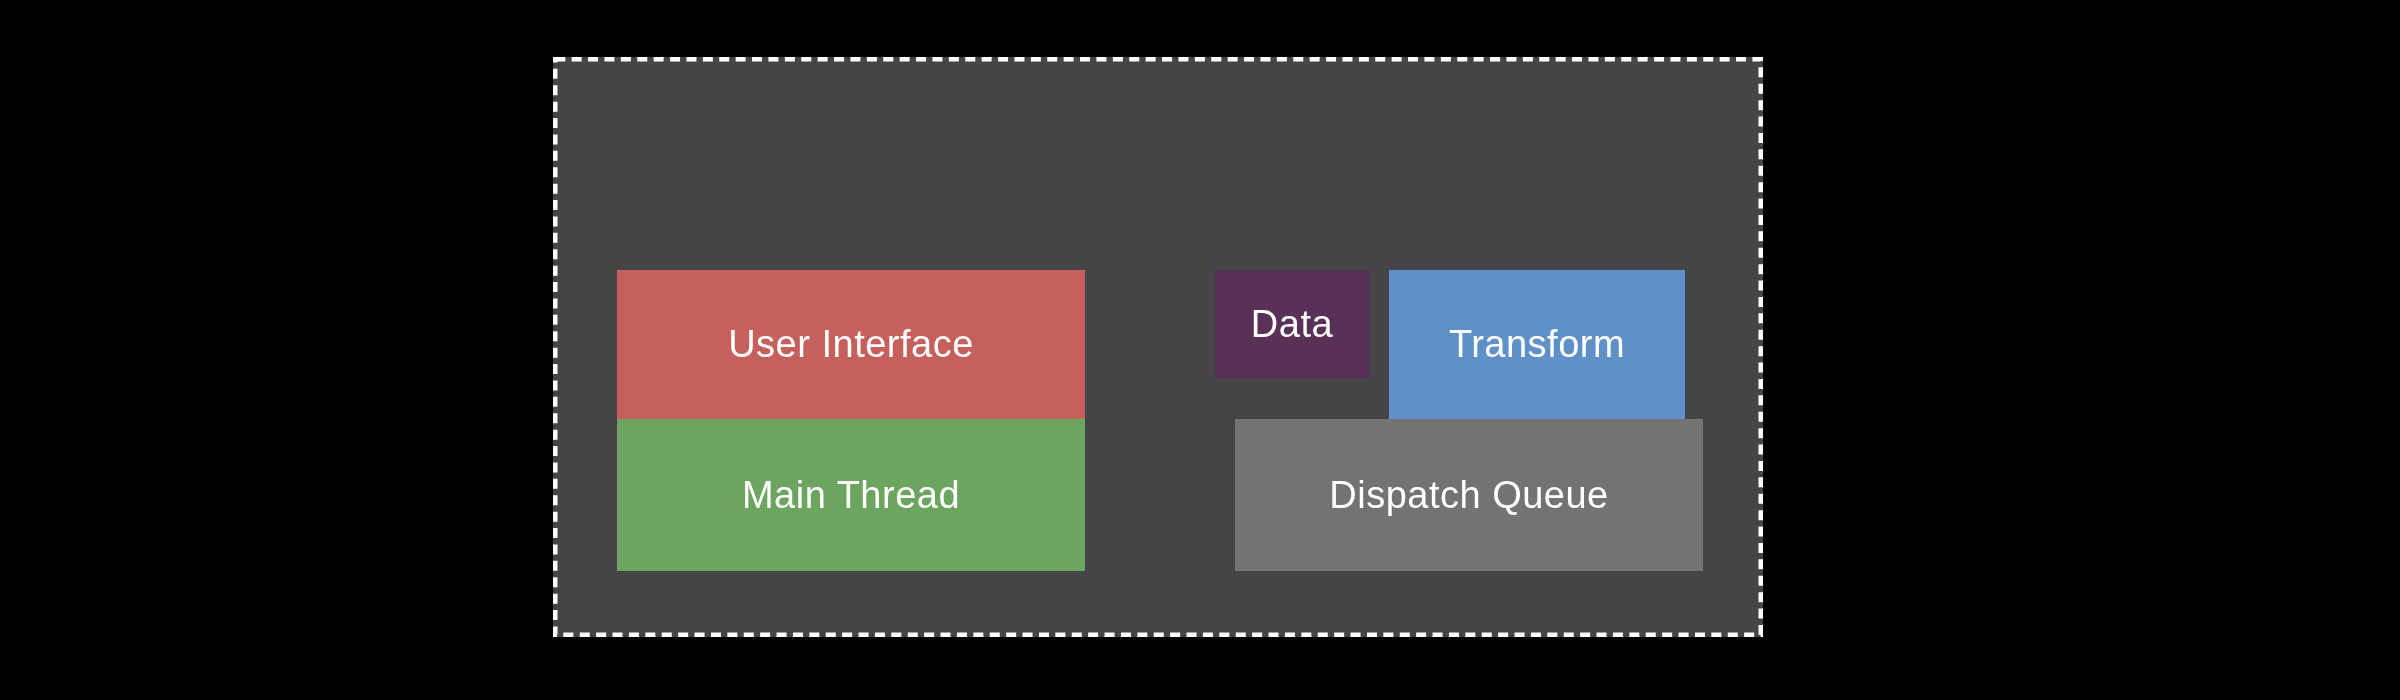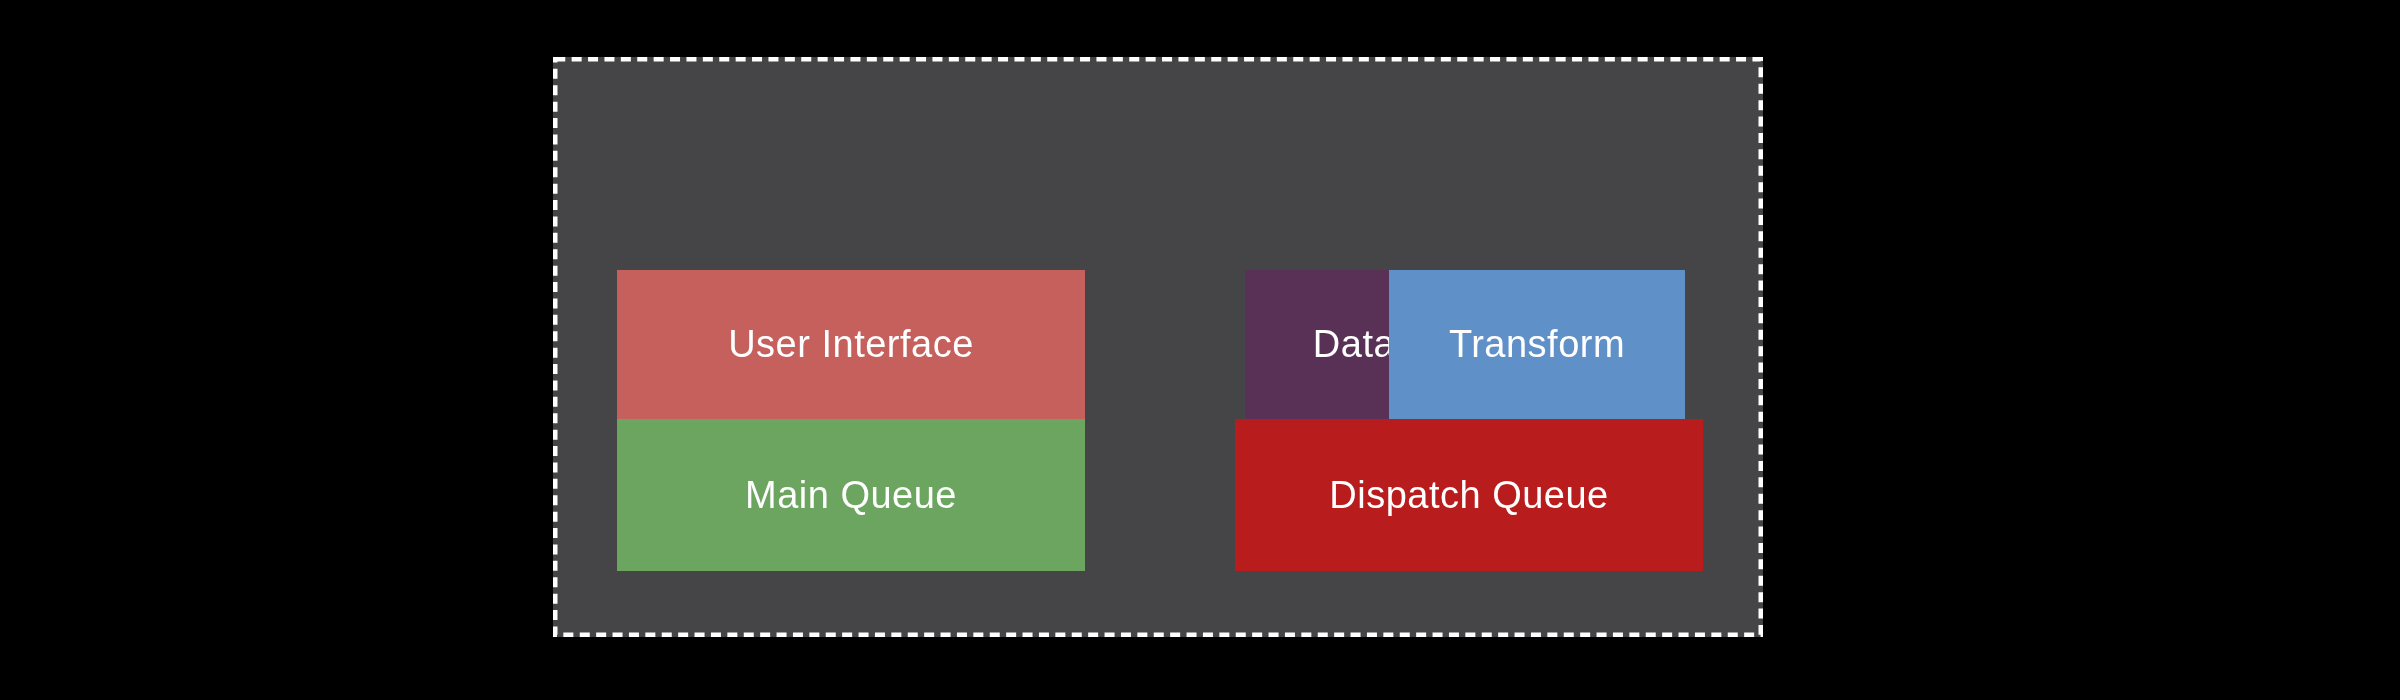--- a/index.html
+++ b/index.html
@@ -44,49 +44,49 @@
     color: #ffffff;
     font-size: 38px;
     font-weight: 400;
     letter-spacing: 0.5px;
     white-space: nowrap;
   }
   
   .block-user-interface { left: 64px;  top: 213px; width: 468px; height: 149px; }
   .block-main-thread    { left: 64px;  top: 362px; width: 468px; height: 152px; }
   
-  .block-data           { left: 692px; top: 213px; width: 154px; height: 149px; padding-left: 32px; }
+  .block-data           { left: 662px; top: 213px; width: 154px; height: 108px; }
   .block-transform      { left: 836px; top: 213px; width: 296px; height: 149px; }
   .block-dispatch-queue { left: 682px; top: 362px; width: 468px; height: 152px; }
 </style>
 </head>
 <body>
 
 <div class="stage" style="background-color: rgb(0, 0, 0);">
 
   <div class="panel" style="background-color: rgb(69, 69, 72);">
 
     <svg class="panel-border-svg" viewBox="0 0 1210 580" aria-hidden="true">
       <rect x="2.25" y="2.25" width="1205.5" height="575.5" fill="none" stroke-width="4.5" stroke-dasharray="10 6.4" stroke="#ffffff"></rect>
     </svg>
 
     <div class="block block-user-interface" style="background-color: rgb(198, 96, 93);">
       <span class="label">User Interface</span>
     </div>
 
     <div class="block block-main-thread" style="background-color: rgb(107, 165, 95);">
-      <span class="label">Main Queue</span>
+      <span class="label">Main Thread</span>
     </div>
 
     <div class="block block-data" style="background-color: rgb(90, 49, 86);">
       <span class="label">Data</span>
     </div>
 
     <div class="block block-transform" style="background-color: rgb(96, 144, 200);">
       <span class="label">Transform</span>
     </div>
 
-    <div class="block block-dispatch-queue" style="background-color: #b91c1c;">
+    <div class="block block-dispatch-queue" style="background-color: #737373;">
       <span class="label">Dispatch Queue</span>
     </div>
 
   </div>
 </div>
 
 </body></html>

